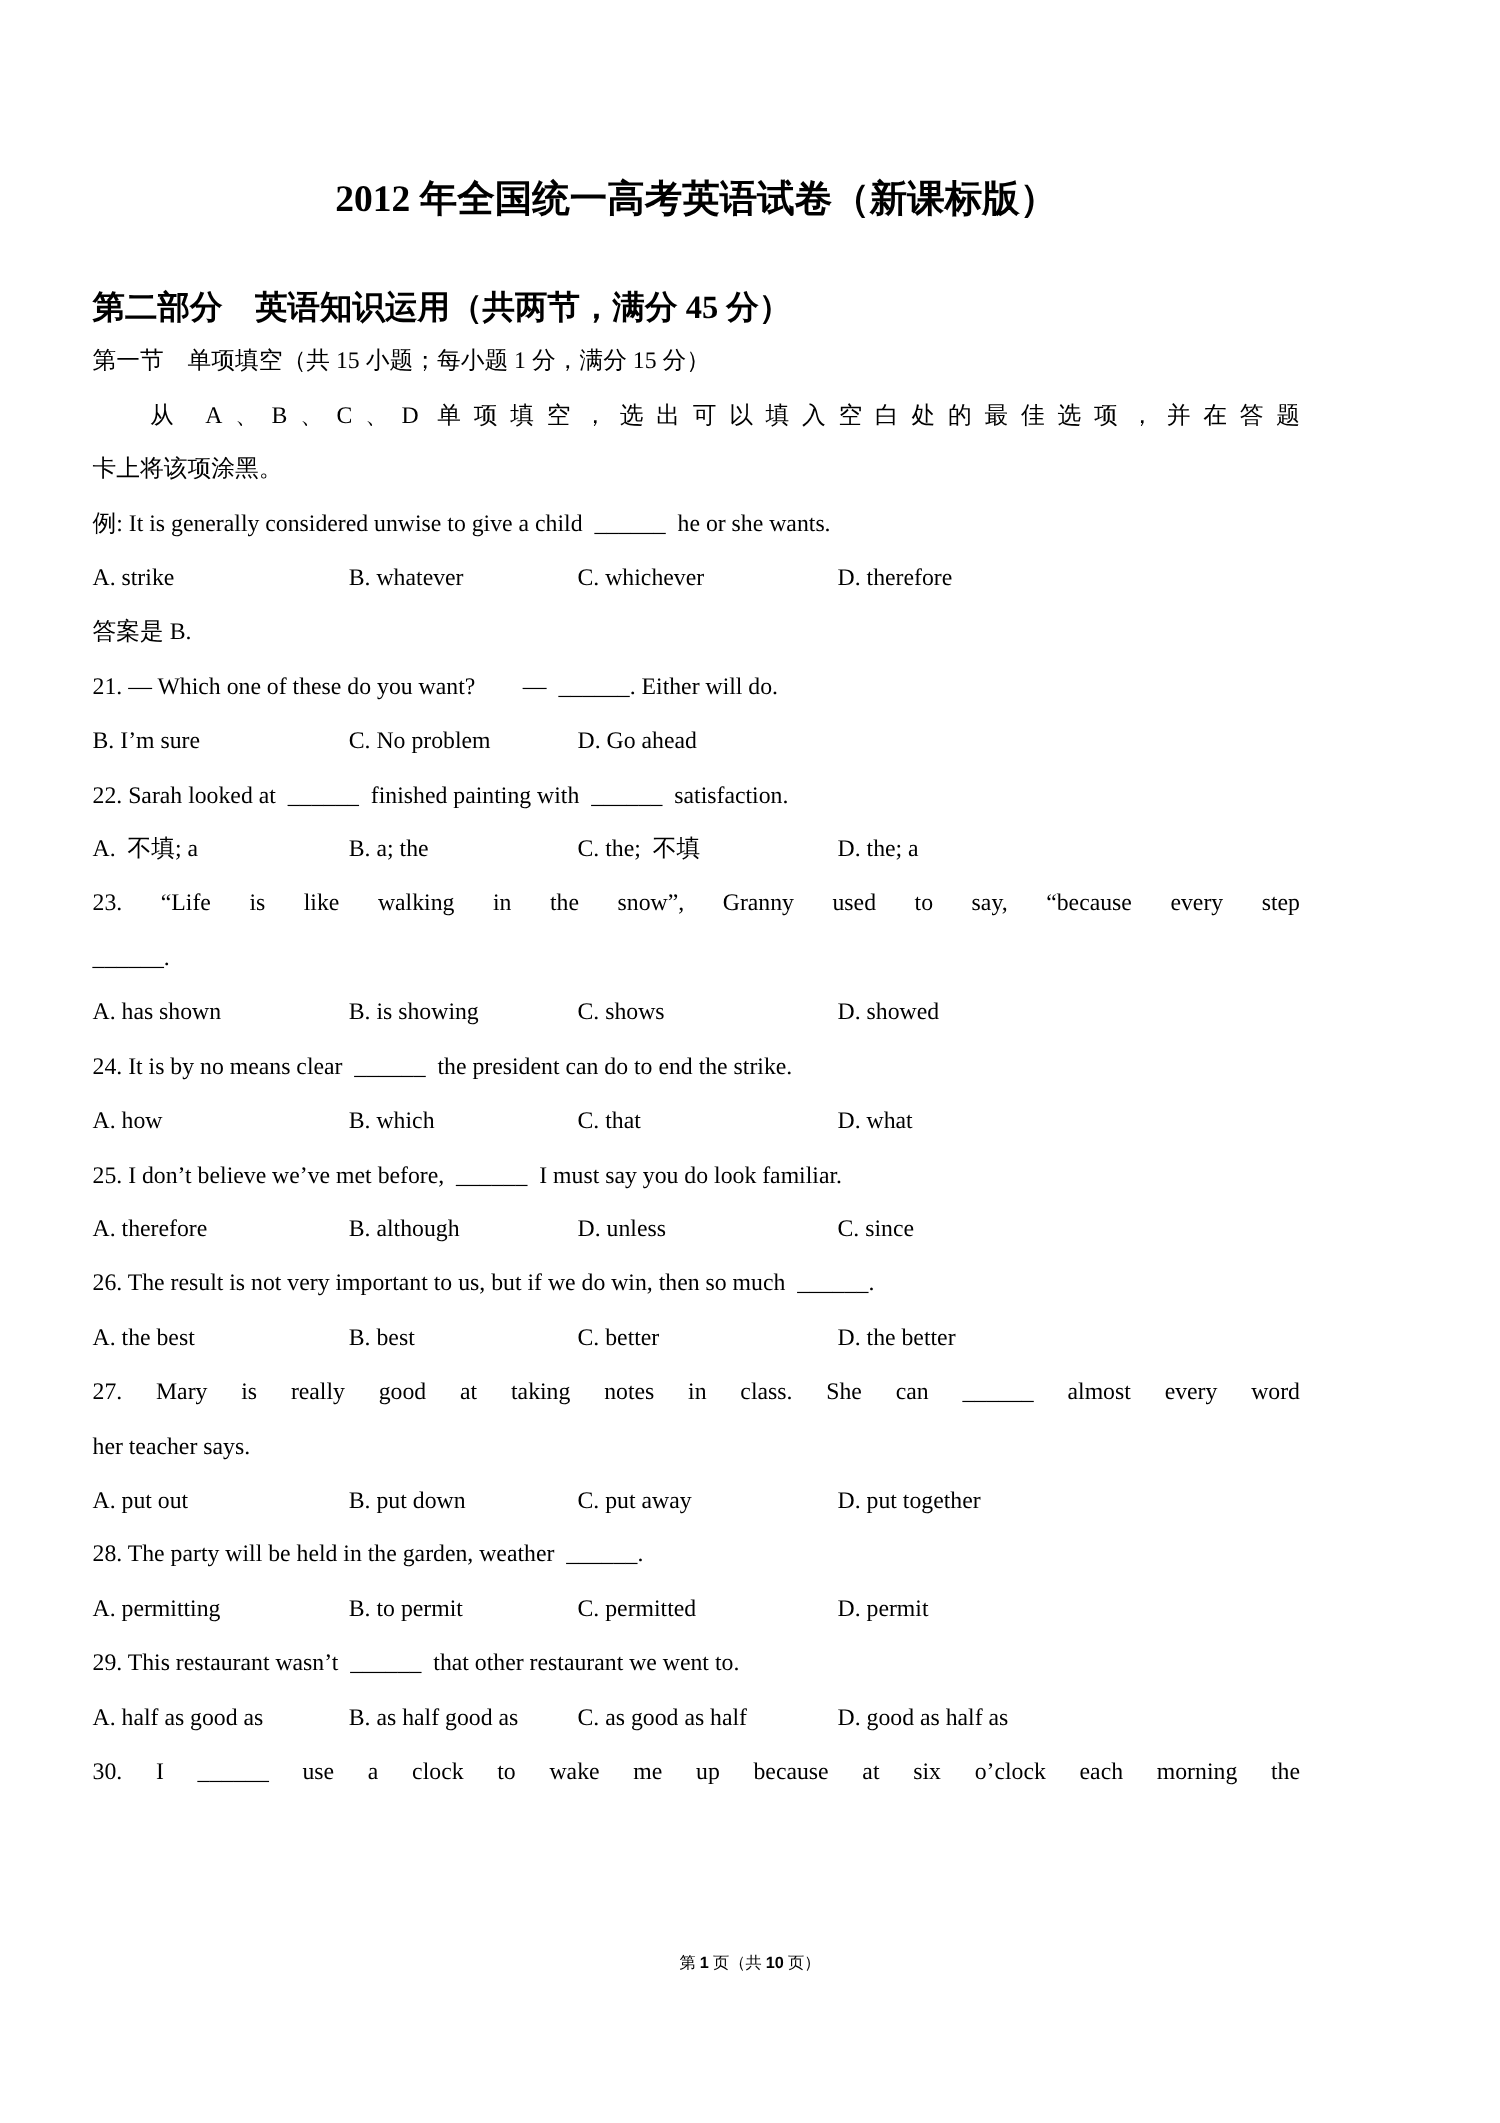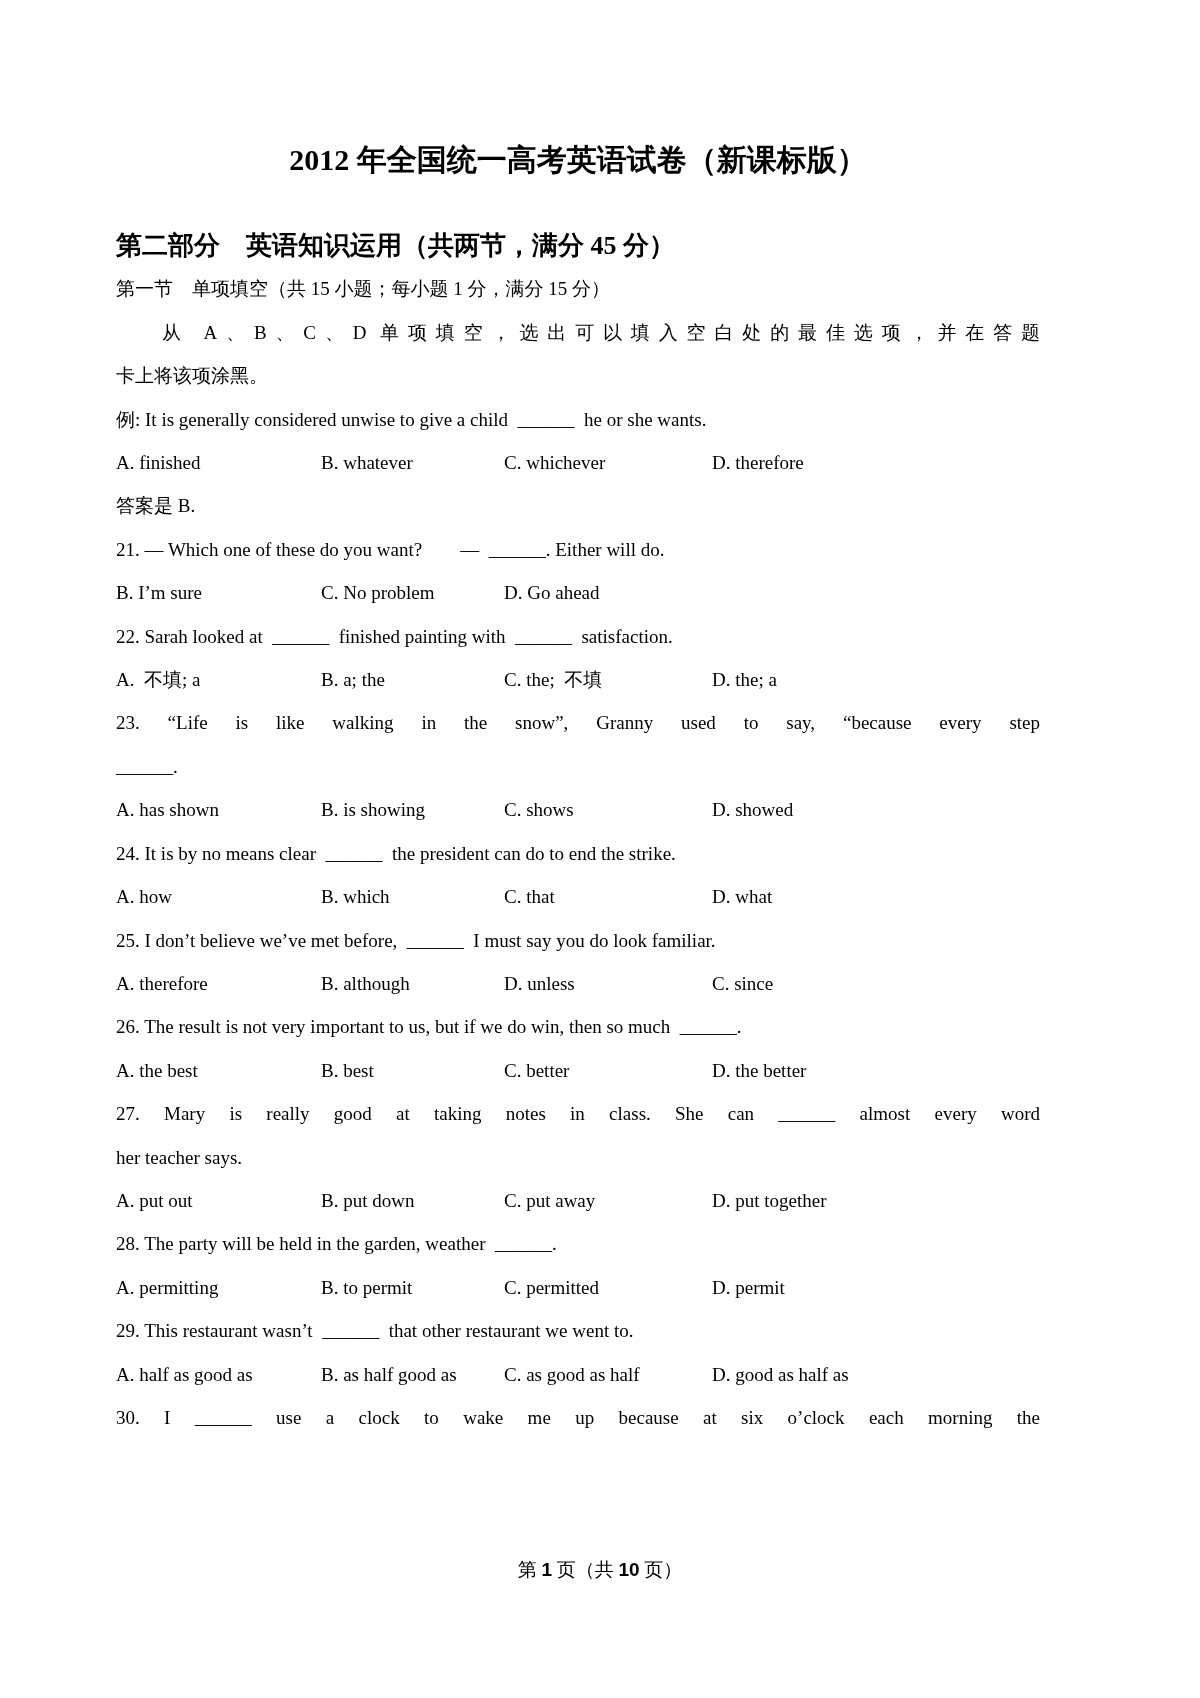--- a/index.html
+++ b/index.html
@@ -5,21 +5,21 @@
   html, body { margin: 0; padding: 0; background: #ffffff; }
   .page {
     position: relative;
     width: 1200px;
     height: 1698px;
     background: #ffffff;
     color: #000000;
     font-family: "Liberation Serif", "DejaVu Serif", serif;
     overflow: hidden;
   }
-  .content { padding: 140px 160px 0 116px; }
+  .content { padding: 140px 160px 0 74px; }
   .title {
     margin: 0 0 11px 0;
     font-size: 30px;
     font-weight: bold;
     text-align: center;
     line-height: 40px;
   }
   .line {
     font-size: 19px;
     line-height: 43.4px;
@@ -32,21 +32,21 @@
     display: grid;
     grid-template-columns: 205px 183px 208px 1fr;
   }
   .opts .line { white-space: pre-wrap; }
   .footer {
     position: absolute;
     top: 1556px;
     left: 0;
     width: 100%;
     text-align: center;
-    font-size: 19px;
+    font-size: 13px;
     line-height: 28px;
     font-family: "Liberation Serif", "DejaVu Serif", serif;
   }
   .footer b {
     font-family: "Liberation Sans", "DejaVu Sans", sans-serif;
     font-weight: bold;
   }
 </style>
 </head>
 <body>
@@ -58,21 +58,21 @@
 
     <div class="line part-heading">第二部分　英语知识运用（共两节，满分 45 分）</div>
 
     <div class="line">第一节　单项填空（共 15 小题；每小题 1 分，满分 15 分）</div>
 
     <div class="line indent just">从 A、B、C、D 单项填空，选出可以填入空白处的最佳选项，并在答题</div>
     <div class="line">卡上将该项涂黑。</div>
 
     <div class="line pre">例: It is generally considered unwise to give a child  ______  he or she wants.</div>
     <div class="opts">
-      <span class="line">A. finished</span>
+      <span class="line">A. strike</span>
       <span class="line">B. whatever</span>
       <span class="line">C. whichever</span>
       <span class="line">D. therefore</span>
     </div>
     <div class="line">答案是 B.</div>
 
     <div class="line pre">21. — Which one of these do you want?　　—  ______. Either will do.</div>
     <div class="opts">
       <span class="line">B. I’m sure</span>
       <span class="line">C. No problem</span>

